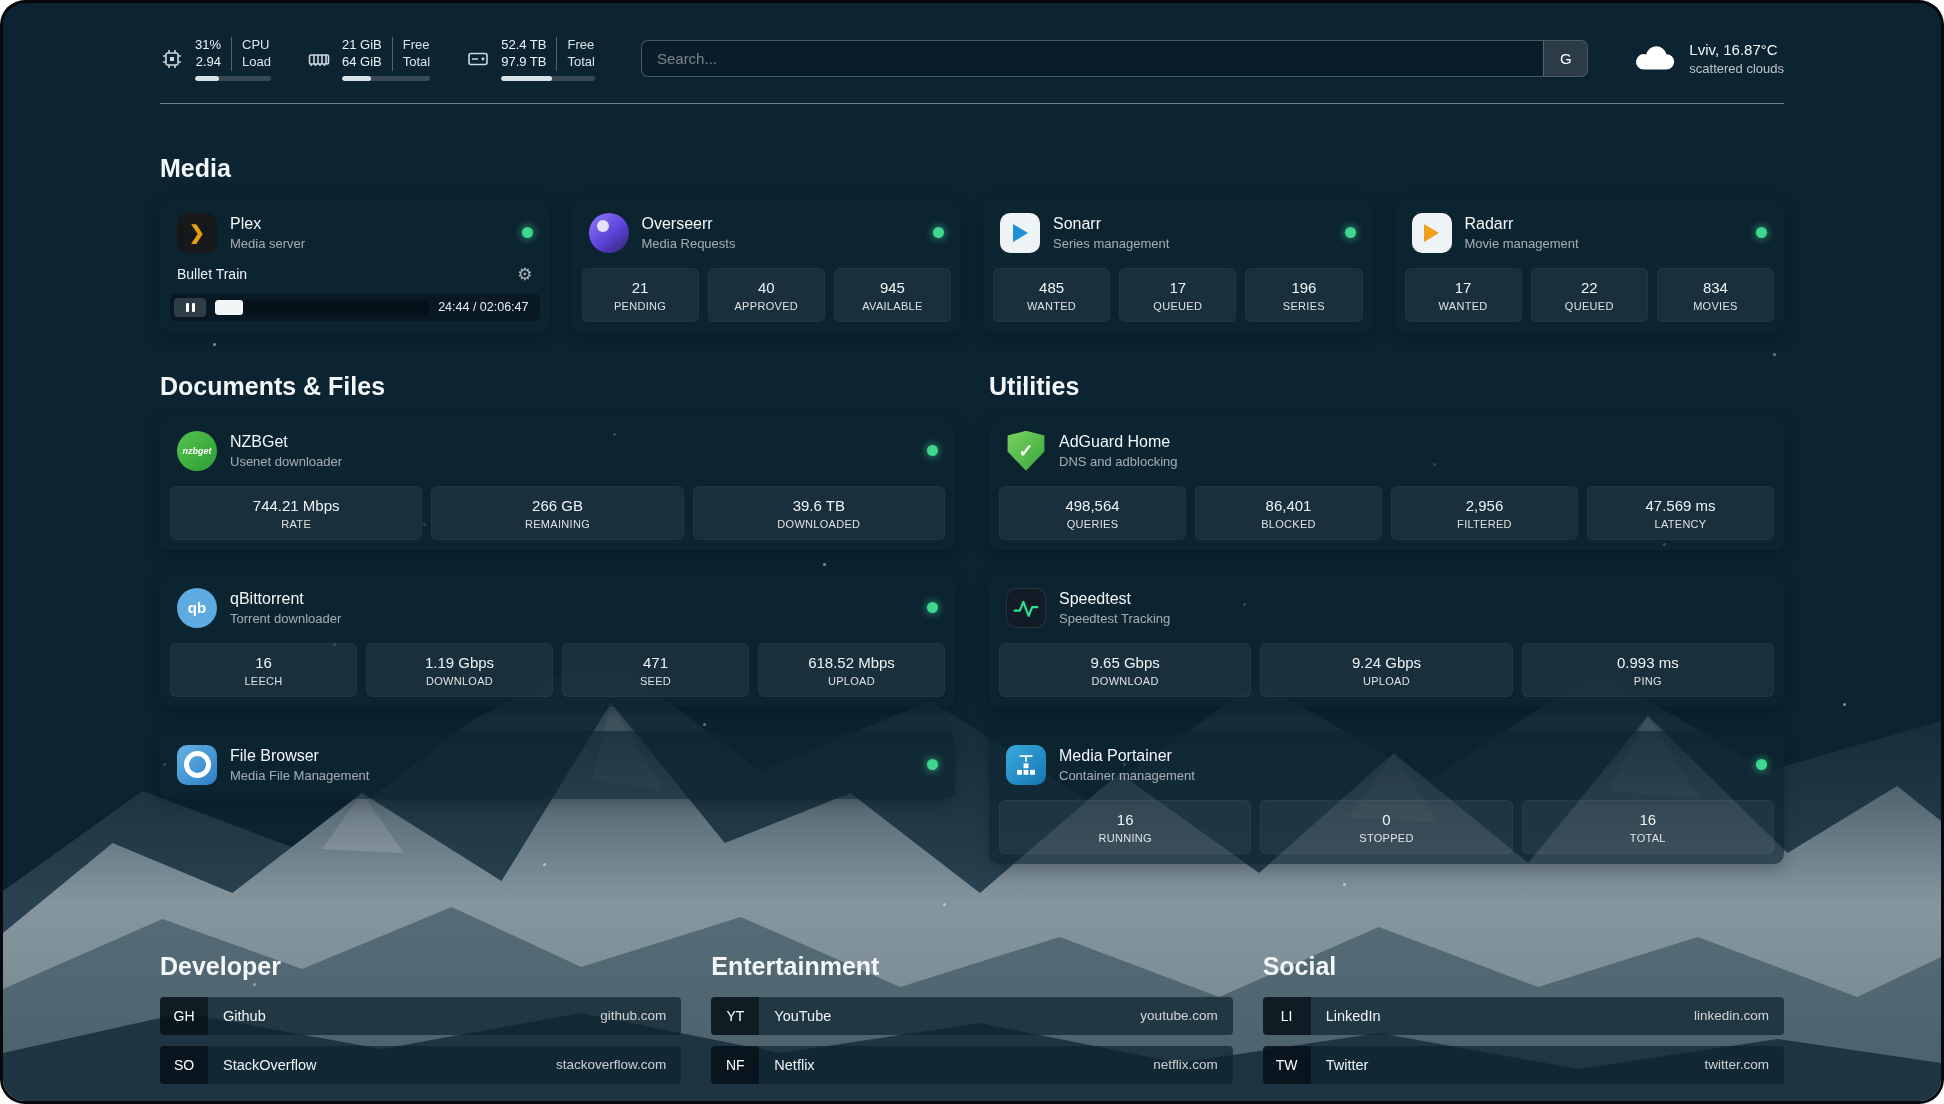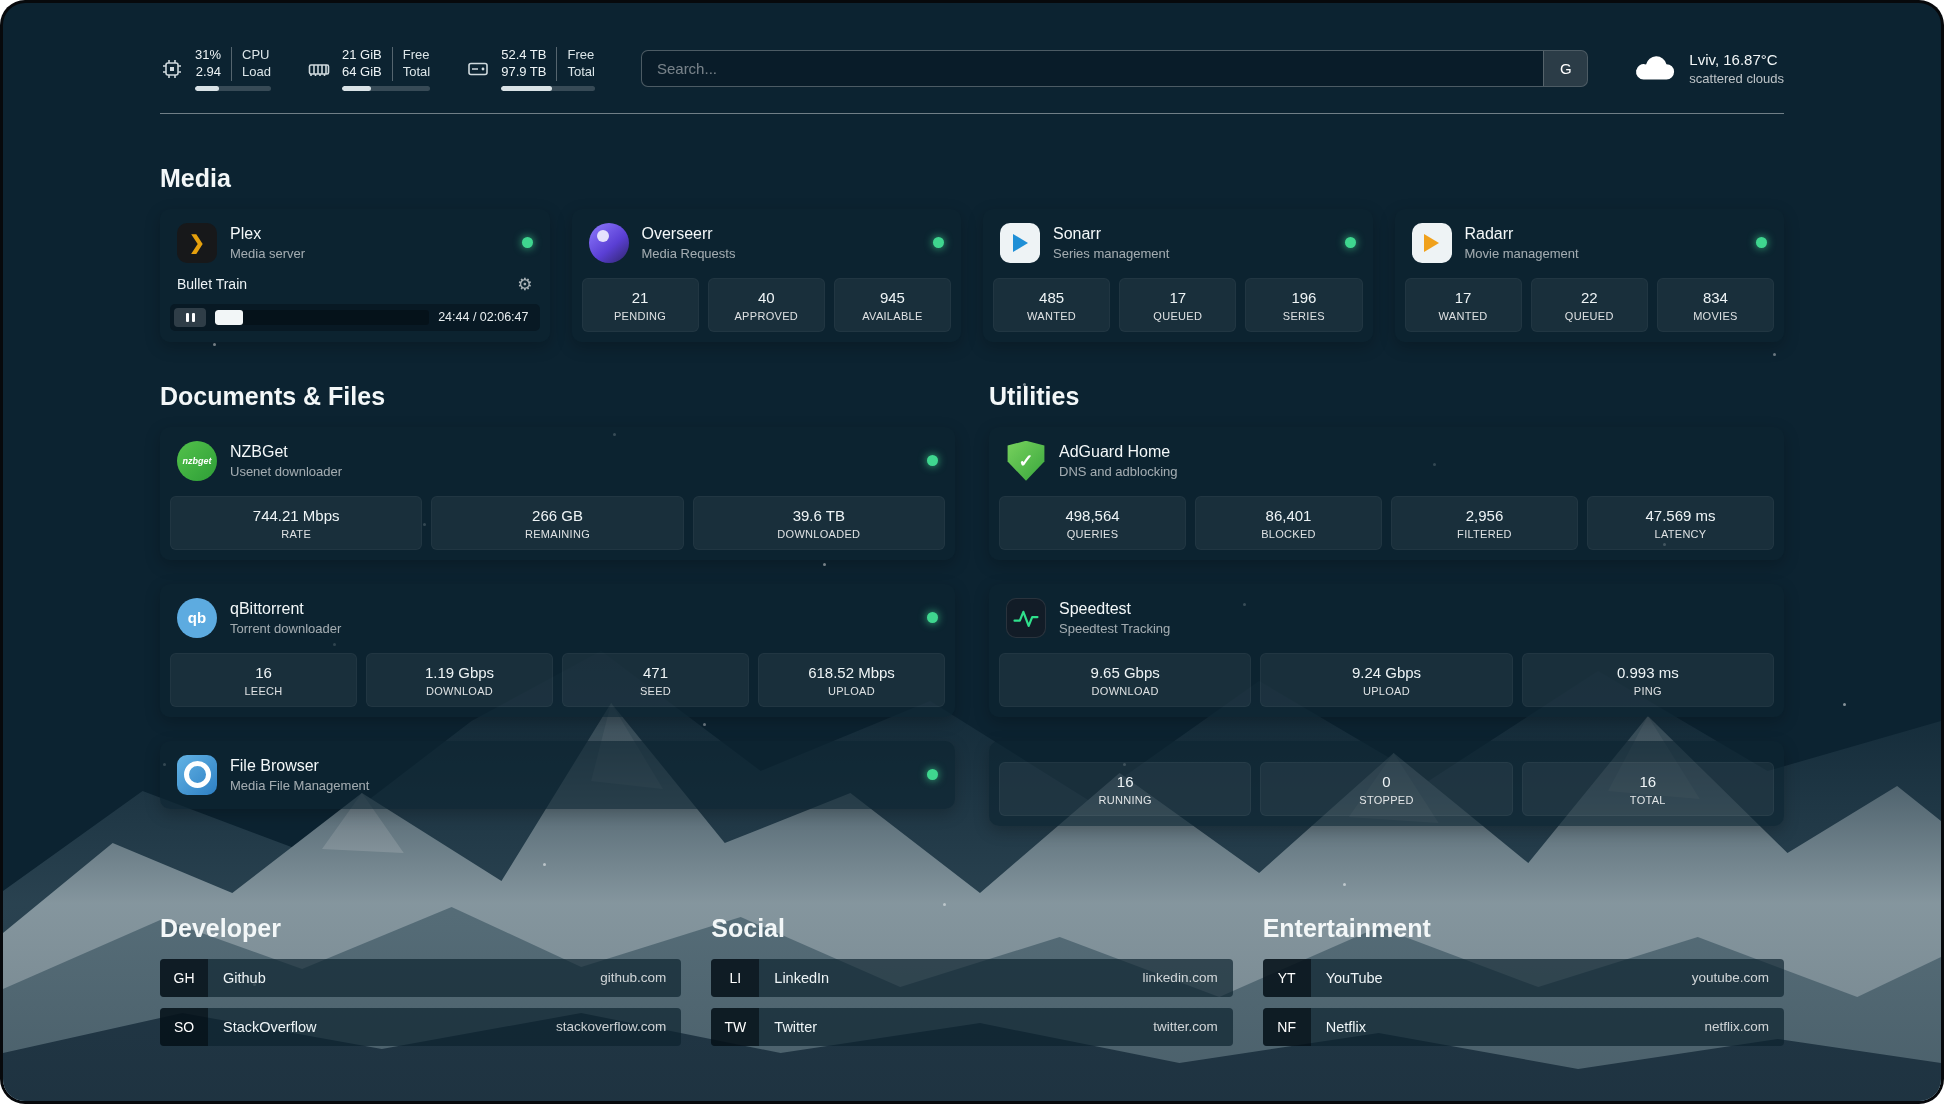--- a/index.html
+++ b/index.html
@@ -10,21 +10,21 @@
   .mtn{width:100%;height:100%;display:block}
   .tint{position:absolute;inset:0;background:linear-gradient(180deg,#0c2331 0%,rgba(12,35,49,.72) 30%,rgba(12,35,49,.28) 62%,rgba(10,28,40,.38) 100%)}
   .snow{position:absolute;left:0;top:0;width:3px;height:3px;border-radius:50%;background:rgba(255,255,255,.55);z-index:1;
     box-shadow:210px 340px rgba(255,255,255,.5),420px 520px rgba(255,255,255,.45),610px 430px rgba(255,255,255,.5),
     330px 640px rgba(255,255,255,.4),820px 560px rgba(255,255,255,.5),1020px 380px rgba(255,255,255,.45),
     1240px 600px rgba(255,255,255,.5),1430px 460px rgba(255,255,255,.45),1660px 540px rgba(255,255,255,.5),
     1770px 350px rgba(255,255,255,.4),540px 860px rgba(255,255,255,.5),940px 900px rgba(255,255,255,.45),
     1340px 880px rgba(255,255,255,.5),160px 760px rgba(255,255,255,.45),1840px 700px rgba(255,255,255,.5),
     700px 720px rgba(255,255,255,.4),1120px 760px rgba(255,255,255,.45),250px 980px rgba(255,255,255,.4)}
   
-  .content{position:relative;z-index:3;width:1624px;margin:0 auto;padding-top:44px;color:#e8eef0}
+  .content{position:relative;z-index:3;width:1624px;margin:0 auto;padding-top:34px;color:#e8eef0}
   
   .topbar{display:flex;align-items:center}
   .metrics{display:flex;align-items:center;gap:36px}
   .metric{display:flex;align-items:center;gap:11px}
   .micon svg{display:block}
   .mcols{display:flex;align-items:stretch}
   .mvals{display:flex;flex-direction:column;align-items:flex-end;font-size:13px;line-height:1.3;color:#eef4f6}
   .mlabels{display:flex;flex-direction:column;align-items:flex-start;font-size:13px;line-height:1.3;color:#dbe5e8;border-left:1px solid rgba(255,255,255,.3);padding-left:10px;margin-left:10px}
   .mbar{margin-top:5px;height:5px;border-radius:3px;background:rgba(255,255,255,.18);overflow:hidden}
   .mfill{height:100%;background:#d9e2e6;border-radius:3px}
@@ -437,20 +437,37 @@
                 <div class="stat-l">UPLOAD</div>
               </div>
             <div class="stat">
                 <div class="stat-v">0.993 ms</div>
                 <div class="stat-l">PING</div>
               </div>
           </div>
         </div>
 
         <div class="card">
+          <div class="card-head">
+            <span class="svc-icon ic-portainer">
+              <svg width="26" height="26" viewBox="0 0 32 32" fill="#ffffff">
+                  <rect x="5" y="22" width="6" height="6"></rect>
+                  <rect x="13" y="22" width="6" height="6"></rect>
+                  <rect x="21" y="22" width="6" height="6"></rect>
+                  <rect x="13" y="14" width="6" height="6"></rect>
+                  <rect x="15" y="4" width="2" height="8"></rect>
+                  <rect x="8" y="4" width="16" height="2"></rect>
+                </svg>
+            </span>
+            <div class="svc-meta">
+              <div class="svc-name">Media Portainer</div>
+              <div class="svc-desc">Container management</div>
+            </div>
+            <span class="dot"></span>
+          </div>
           <div class="stats">
             <div class="stat">
                 <div class="stat-v">16</div>
                 <div class="stat-l">RUNNING</div>
               </div>
             <div class="stat">
                 <div class="stat-v">0</div>
                 <div class="stat-l">STOPPED</div>
               </div>
             <div class="stat">
@@ -472,43 +489,43 @@
         </div>
         <div class="bm-row">
           <span class="bm-abbr">SO</span>
           <span class="bm-name">StackOverflow</span>
           <span class="bm-url">stackoverflow.com</span>
         </div>
 
       </div>
 
       <div class="bm-col">
+        <h2 class="h-section">Entertainment</h2>
+        <div class="bm-row">
+          <span class="bm-abbr">YT</span>
+          <span class="bm-name">YouTube</span>
+          <span class="bm-url">youtube.com</span>
+        </div>
+        <div class="bm-row">
+          <span class="bm-abbr">NF</span>
+          <span class="bm-name">Netflix</span>
+          <span class="bm-url">netflix.com</span>
+        </div>
+
+      </div>
+
+      <div class="bm-col">
         <h2 class="h-section">Social</h2>
         <div class="bm-row">
           <span class="bm-abbr">LI</span>
           <span class="bm-name">LinkedIn</span>
           <span class="bm-url">linkedin.com</span>
         </div>
         <div class="bm-row">
           <span class="bm-abbr">TW</span>
           <span class="bm-name">Twitter</span>
           <span class="bm-url">twitter.com</span>
         </div>
       </div>
-
-      <div class="bm-col">
-        <h2 class="h-section">Entertainment</h2>
-        <div class="bm-row">
-          <span class="bm-abbr">YT</span>
-          <span class="bm-name">YouTube</span>
-          <span class="bm-url">youtube.com</span>
-        </div>
-        <div class="bm-row">
-          <span class="bm-abbr">NF</span>
-          <span class="bm-name">Netflix</span>
-          <span class="bm-url">netflix.com</span>
-        </div>
-
-      </div>
     </div>
 
   </div>
 </div>
 
 </body></html>

